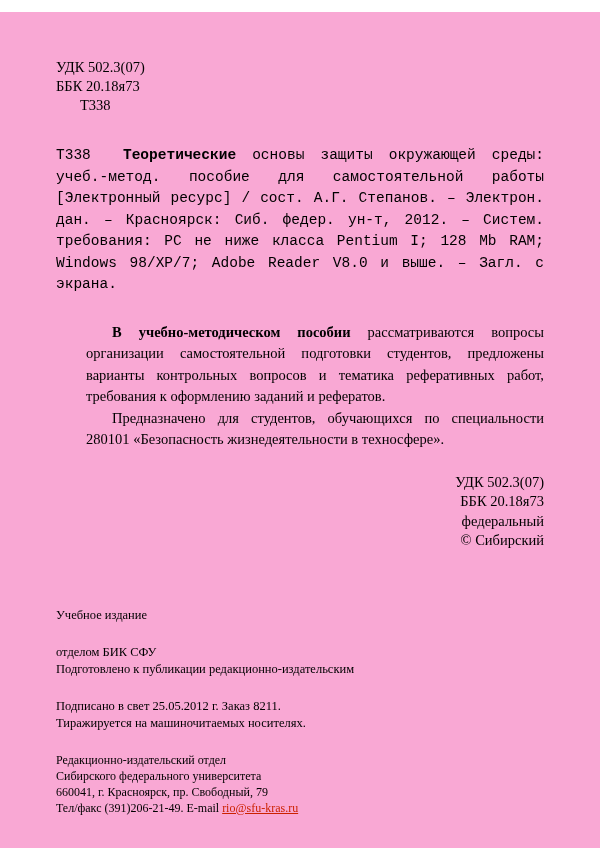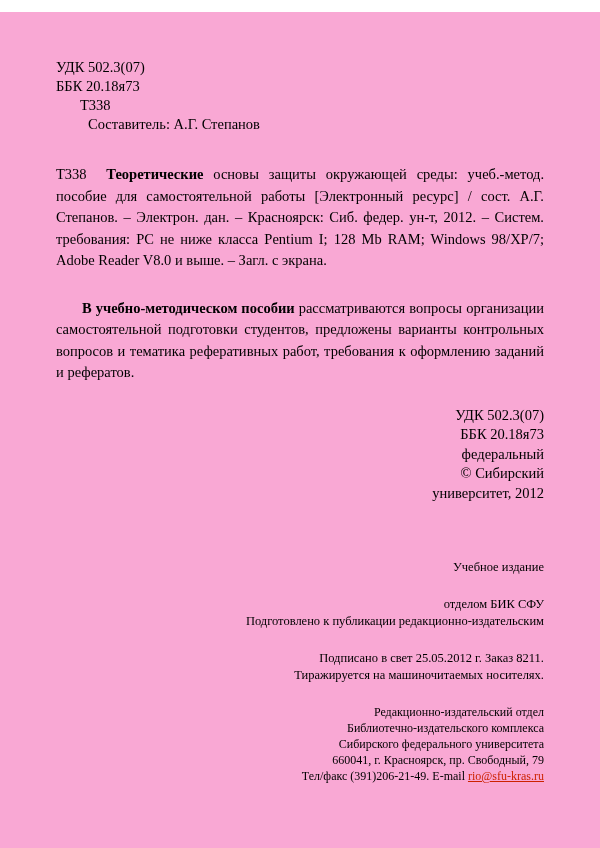--- a/index.html
+++ b/index.html
@@ -45,40 +45,42 @@
 
   
   .para {
     font-size: 14.5px;
     line-height: 21.5px;
     text-align: justify;
     text-justify: inter-word;
   }
   .para.first-indent {
     text-indent: 26px;
+    margin-left: 30px;
   }
   .para b { font-weight: bold; }
 
   .hang {
     font-size: 14.5px;
     line-height: 21.5px;
     text-align: justify;
     padding-left: 0;
+    font-family: Liberation Mono, monospace;
   }
 
   
   .right-block {
     text-align: right;
     font-size: 14.5px;
     line-height: 19.5px;
   }
 
   
   .center-block {
-    text-align: right;
+    text-align: left;
     font-size: 12.5px;
     line-height: 17px;
   }
   .center-block .sm {
     font-size: 12px;
     line-height: 16px;
   }
   .gap-m { height: 20px; }
 
   a.link {
@@ -90,59 +92,57 @@
 </head>
 <body>
 
 <div class="page">
   <div class="content">
 
     <div>
       <div class="udk-line">УДК 502.3(07)</div>
       <div class="udk-line">ББК 20.18я73</div>
       <div class="udk-line indent-1">Т338</div>
-      <div class="udk-line indent-2">Составитель: А.Г. Степанов</div>
     </div>
 
     <div class="block-gap-1"></div>
 
     <div class="hang">
       <span>Т338</span>
       <span>&nbsp;</span><b>Теоретические</b><span> основы защиты окружающей среды: учеб.-метод. пособие для самостоятельной работы [Электронный ресурс] / сост. А.Г. Степанов. – Электрон. дан. – Красноярск: Сиб. федер. ун-т, 2012. – Систем. требования: PC не ниже класса Pentium I; 128 Mb RAM; Windows 98/XP/7; Adobe Reader V8.0 и выше. – Загл. с экрана.</span>
     </div>
 
     <div class="block-gap-2"></div>
 
     <div class="para first-indent">
       <b>В учебно-методическом пособии</b><span> рассматриваются вопросы организации самостоятельной подготовки студентов, предложены варианты контрольных вопросов и тематика реферативных работ, требования к оформлению заданий и рефератов.</span>
     </div>
+    <div class="para first-indent">Предназначено для студентов, обучающихся по специальности 280101 «Безопасность жизнедеятельности в техносфере».</div>
 
     <div class="block-gap-3"></div>
 
     <div class="right-block">
       <div>УДК 502.3(07)</div>
       <div>ББК 20.18я73</div>
       <div>федеральный</div>
       <div>© Сибирский</div>
-      <div>университет, 2012</div>
     </div>
 
     <div style="height:56px"></div>
 
     <div class="center-block">
       <div>Учебное издание</div>
       <div class="gap-m"></div>
       <div>отделом БИК СФУ</div>
       <div>Подготовлено к публикации редакционно-издательским</div>
       <div class="gap-m"></div>
       <div>Подписано в свет 25.05.2012 г. Заказ 8211.</div>
       <div>Тиражируется на машиночитаемых носителях.</div>
       <div class="gap-m"></div>
       <div class="sm">Редакционно-издательский отдел</div>
-      <div class="sm">Библиотечно-издательского комплекса</div>
       <div class="sm">Сибирского федерального университета</div>
       <div class="sm">660041, г. Красноярск, пр. Свободный, 79</div>
       <div class="sm">
         <span>Тел/факс (391)206-21-49. E-mail </span><a class="link nowrap" href="#">rio@sfu-kras.ru</a>
       </div>
     </div>
 
   </div>
 </div>
 

